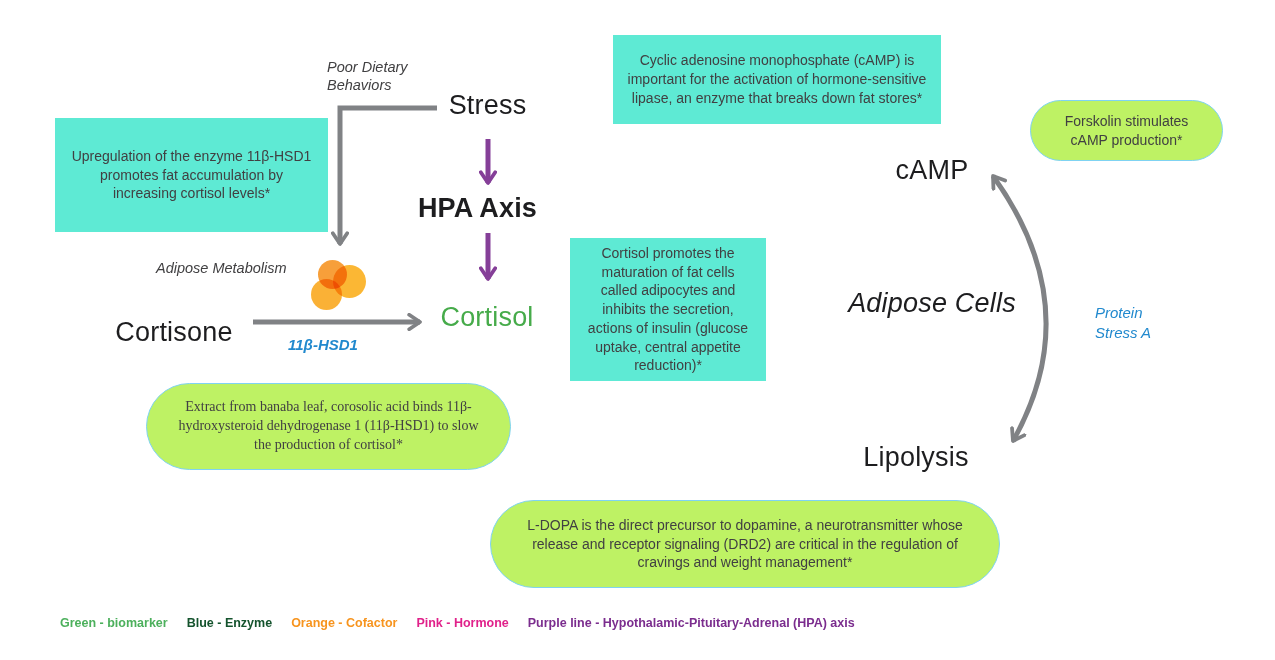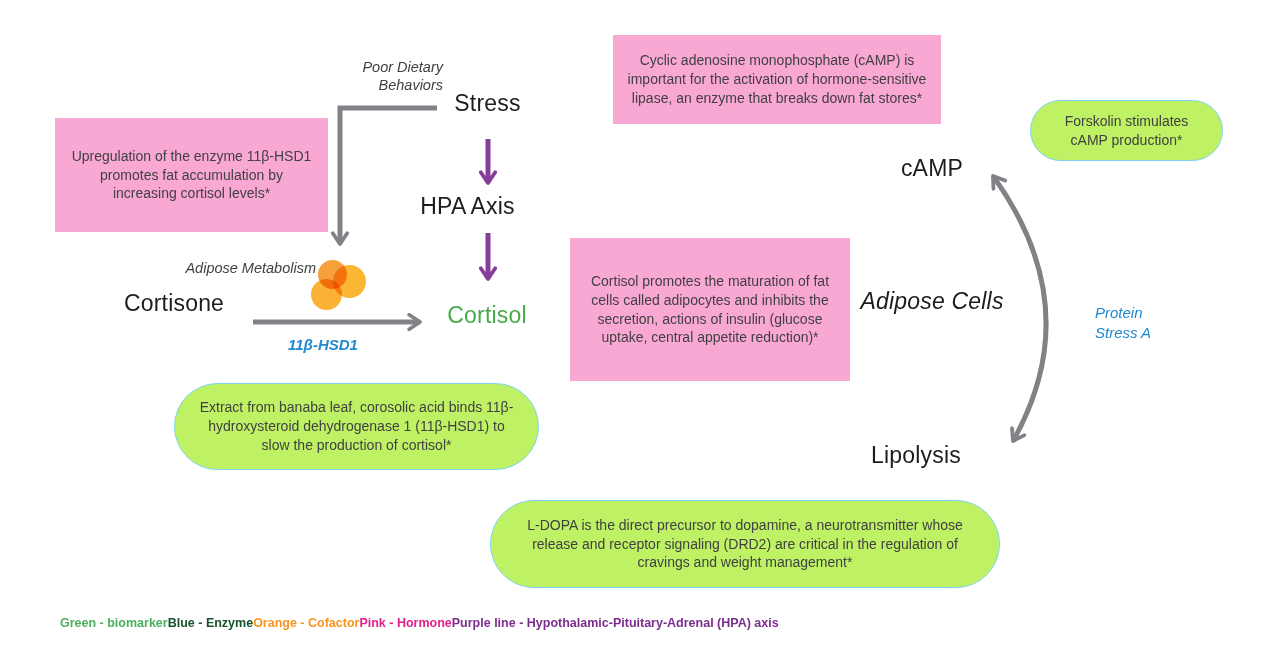--- a/index.html
+++ b/index.html
@@ -7,29 +7,29 @@
     position:relative;
     width:1275px;height:660px;
     background:#ffffff;
     font-family:"Liberation Sans", sans-serif;
     color:#231f20;
     overflow:hidden;
   }
   .abs{position:absolute;}
   svg.overlay{position:absolute;left:0;top:0;pointer-events:none;}
   .node{
-    font-size:23px;
+    font-size:27px;
     letter-spacing:0.2px;
     color:#1d1d1f;
     text-align:center;
     line-height:1.1;
     white-space:nowrap;
   }
   .note{
-    background:#f9a8d4;
+    background:#5eead4;
     color:#414042;
     font-size:14px;
     line-height:1.34;
     text-align:center;
     display:flex;align-items:center;justify-content:center;
     padding:0 14px;
     box-sizing:border-box;
   }
   .callout{
     border:1.6px solid #7fd3f2;
@@ -39,34 +39,35 @@
     line-height:1.35;
     text-align:center;
     display:flex;align-items:center;justify-content:center;
     padding:8px 22px;
     box-sizing:border-box;
   }
   .small-label{
     font-size:14.5px;
     font-style:italic;
     color:#414042;
-    text-align:right;
+    text-align:left;
     line-height:1.25;
   }
   .enzyme-label{
     font-size:15px;
     font-style:italic;
     font-weight:bold;
     line-height:1.3;
     white-space:nowrap;
   }
   .legend{
     position:absolute;
     left:60px;top:616px;
     display:flex;
+    gap:19px;
     font-size:12.5px;
     font-weight:bold;
     white-space:nowrap;
   }
   .blob{position:absolute;border-radius:50%;mix-blend-mode:multiply;}
 </style>
 </head>
 <body>
 
 <div id="canvas">
@@ -96,62 +97,62 @@
     <span>Upregulation of the enzyme 11β-HSD1 promotes fat accumulation by increasing cortisol levels*</span>
   </div>
 
   <div class="abs small-label" style="left:327px;top:58px;width:116px;">
     <div>Poor Dietary</div>
     <div>Behaviors</div>
   </div>
 
   <div class="abs node" style="left:400px;top:91px;width:175px;">Stress</div>
 
-  <div class="abs node" style="left:370px;top:194px;width:195px;">HPA Axis</div>
+  <div class="abs node" style="left:380px;top:194px;width:195px;font-weight:bold;">HPA Axis</div>
 
   <div class="abs node" style="left: 392px; top: 303px; width: 190px; color: rgb(70, 171, 74);">Cortisol</div>
 
   <div class="abs small-label" style="left:156px;top:259px;width:160px;white-space:nowrap;">Adipose Metabolism</div>
 
   <div class="abs" style="left:311px;top:260px;width:58px;height:54px;">
     <span class="blob" style="left:7px;top:0px;width:29px;height:29px;background:#f6921e;opacity:.88;"></span>
     <span class="blob" style="left:22px;top:5px;width:33px;height:33px;background:#fbad18;opacity:.88;"></span>
     <span class="blob" style="left:0px;top:19px;width:31px;height:31px;background:#faa61a;opacity:.88;"></span>
   </div>
 
-  <div class="abs node" style="left:90px;top:291px;width:168px;">Cortisone</div>
+  <div class="abs node" style="left:90px;top:318px;width:168px;">Cortisone</div>
 
   <div class="abs enzyme-label" style="left: 288px; top: 335px; width: 100px; color: rgb(33, 137, 206);">11β-HSD1</div>
 
   <div class="abs note" style="left:613px;top:35px;width:328px;height:89px;">
     <span>Cyclic adenosine monophosphate (cAMP) is important for the activation of hormone-sensitive lipase, an enzyme that breaks down fat stores*</span>
   </div>
 
-  <div class="abs note" style="left:570px;top:238px;width:280px;height:143px;">
+  <div class="abs note" style="left:570px;top:238px;width:196px;height:143px;">
     <span>Cortisol promotes the maturation of fat cells called adipocytes and inhibits the secretion, actions of insulin (glucose uptake, central appetite reduction)*</span>
   </div>
 
   <div class="abs callout" style="left:1030px;top:100px;width:193px;height:61px;border-radius:31px;">
     <span>Forskolin stimulates cAMP production*</span>
   </div>
 
   <div class="abs node" style="left:868px;top:156px;width:128px;">cAMP</div>
 
   <div class="abs node" style="left:828px;top:289px;width:208px;font-style:italic;">
     <div>Adipose Cells</div>
   </div>
 
   <div class="abs enzyme-label" style="left: 1095px; top: 303px; text-align: left; font-weight: normal; color: rgb(33, 137, 206);">
     <div>Protein</div>
     <div>Stress A</div>
   </div>
 
   <div class="abs node" style="left:840px;top:443px;width:152px;">Lipolysis</div>
 
-  <div class="abs callout" style="left:174px;top:383px;width:365px;height:87px;border-radius:44px;">
+  <div class="abs callout" style="left:146px;top:383px;width:365px;height:87px;border-radius:44px;font-family:Liberation Serif, serif;">
     <span>Extract from banaba leaf, corosolic acid binds 11β-hydroxysteroid dehydrogenase 1 (11β-HSD1) to slow the production of cortisol*</span>
   </div>
 
   <div class="abs callout" style="left:490px;top:500px;width:510px;height:88px;border-radius:44px;">
     <span>L-DOPA is the direct precursor to dopamine, a neurotransmitter whose release and receptor signaling (DRD2) are critical in the regulation of cravings and weight management*</span>
   </div>
 
   <div class="legend">
     <span style="color: rgb(76, 176, 92);">Green - biomarker</span>
     <span style="color: #14532d;">Blue - Enzyme</span>

